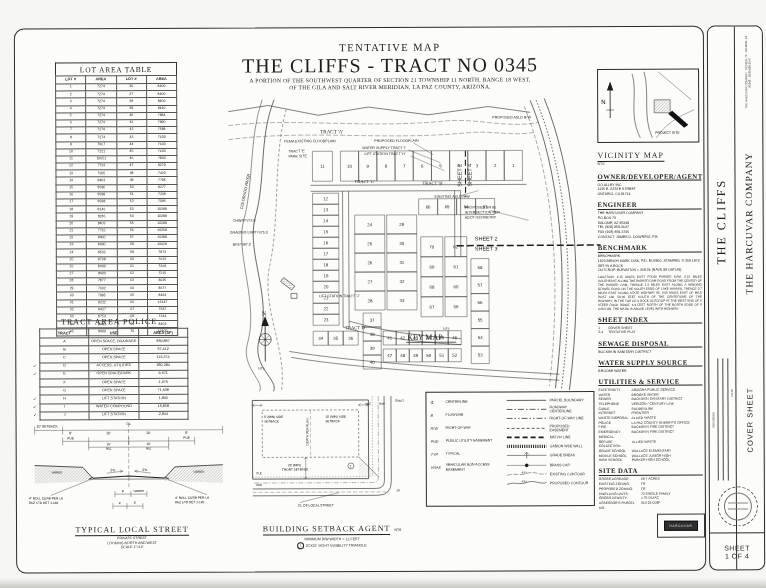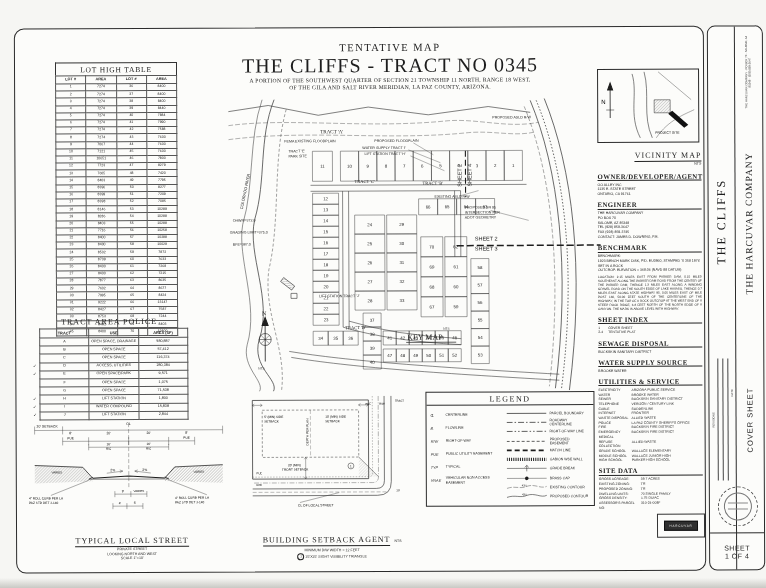--- a/index.html
+++ b/index.html
@@ -58,21 +58,21 @@
   .tract-panel td{font-size:3.7px;height:7.2px;}
   .tract-panel .chk{border:none;width:9px;font-size:4.5px;}
   .tract-panel th.chk{border:none;}
 
   
   .keymap{position:absolute;left:213px;top:71px;}
   .keymap svg text{fill:#1d1d1d;}
 
   
   .street-panel{position:absolute;left:10px;top:392px;width:210px;}
-  .det-caption{text-align:center;margin-top:12px;}
+  .det-caption{text-align:center;margin-top:1px;}
   .det-title{display:inline-block;font-family:"Liberation Serif",serif;font-size:8px;
       letter-spacing:1px;border-bottom:0.9px solid #222;padding-bottom:1px;}
   .det-sub{font-size:3.6px;line-height:1.3;}
   .setback-panel{position:absolute;left:224px;top:366px;width:182px;}
   .sb-notes{font-size:3.6px;margin-top:1.5px;text-align:center;line-height:1.4;}
   .circ{display:inline-flex;align-items:center;justify-content:center;width:5px;height:5px;
       border:0.5px solid #222;border-radius:50%;font-size:3px;vertical-align:middle;margin-right:1px;}
   .nts-tag{font-size:3.5px;margin-left:4px;}
 
   
@@ -85,21 +85,21 @@
   .lg-row{display:flex;align-items:center;height:13px;}
   .lg-row.sym{height:9.3px;}
   .lg-abbr{width:15px;font-size:3.8px;font-style:italic;flex:none;}
   .lg-abbr.ov{letter-spacing:-1.4px;}
   .lg-lab{font-size:3.5px;line-height:1.15;}
   .lg-samp{width:40px;height:8px;flex:none;margin-right:3px;}
 
   
   .right-col{position:absolute;left:582px;top:42px;width:104px;}
   .vic-box{border:0.8px solid #2b2b2b;width:100px;height:72px;}
-  .vic-cap{text-align:right;margin:1px 0 6px 0;}
+  .vic-cap{text-align:left;margin:1px 0 6px 0;}
   .rp-section{margin-bottom:4.5px;}
   .rp-head{font-family:"Liberation Serif",serif;font-size:6.8px;font-weight:bold;
       letter-spacing:0.4px;border-bottom:0.8px solid #222;margin:0 0 1.5px 0;padding-bottom:0.5px;}
   .rp-line{font-size:3.5px;line-height:1.35;}
   .kv{display:flex;font-size:3.4px;line-height:1.38;}
   .kv .k{flex:none;}
   .util .k{width:33px;} .site .k{width:42px;} .sidx .k{width:10px;}
   .bm-para{font-size:3.1px;line-height:1.3;text-align:justify;margin-top:2px;}
 
   .logo-box{position:absolute;left:640px;top:487px;width:46px;height:22px;border:0.8px solid #333;
@@ -124,21 +124,21 @@
   <div class="main-area">
 
     <div class="hdr">
       <div class="kicker">TENTATIVE MAP</div>
       <div class="title">THE CLIFFS - TRACT NO 0345</div>
       <div class="sub">A PORTION OF THE SOUTHWEST QUARTER OF SECTION 21 TOWNSHIP 11 NORTH, RANGE 18 WEST,</div>
       <div class="sub">OF THE GILA AND SALT RIVER MERIDIAN, LA PAZ COUNTY, ARIZONA.</div>
     </div>
 
     <div class="lot-panel">
-      <div class="tbl-title">LOT HIGH TABLE</div>
+      <div class="tbl-title">LOT AREA TABLE</div>
       <table>
         <thead>
               <tr>
           <th>LOT #</th>
           <th>AREA</th>
           <th>LOT #</th>
           <th>AREA</th>
         </tr>
             </thead>
         <tbody id="lot-body">
@@ -793,21 +793,20 @@
       <div class="det-caption">
         <span class="det-title">BUILDING SETBACK AGENT</span><span class="nts-tag">NTS</span>
         <div class="sb-notes">
           <div>MINIMUM D/W WIDTH = 12 FEET</div>
           <div><span class="circ">1</span><span>25'X25' SIGHT VISIBILITY TRIANGLE</span></div>
         </div>
       </div>
     </div>
 
     <div class="legend">
-      <div class="legend-title">LEGEND</div>
       <div class="legend-body">
         <div class="lg-left" id="legend-abbr">
               <div class="lg-row">
                 <span class="lg-abbr ov">CL</span>
                 <span class="lg-lab">CENTERLINE</span>
               </div>
               <div class="lg-row">
                 <span class="lg-abbr ov">FL</span>
                 <span class="lg-lab">FLOWLINE</span>
               </div>

